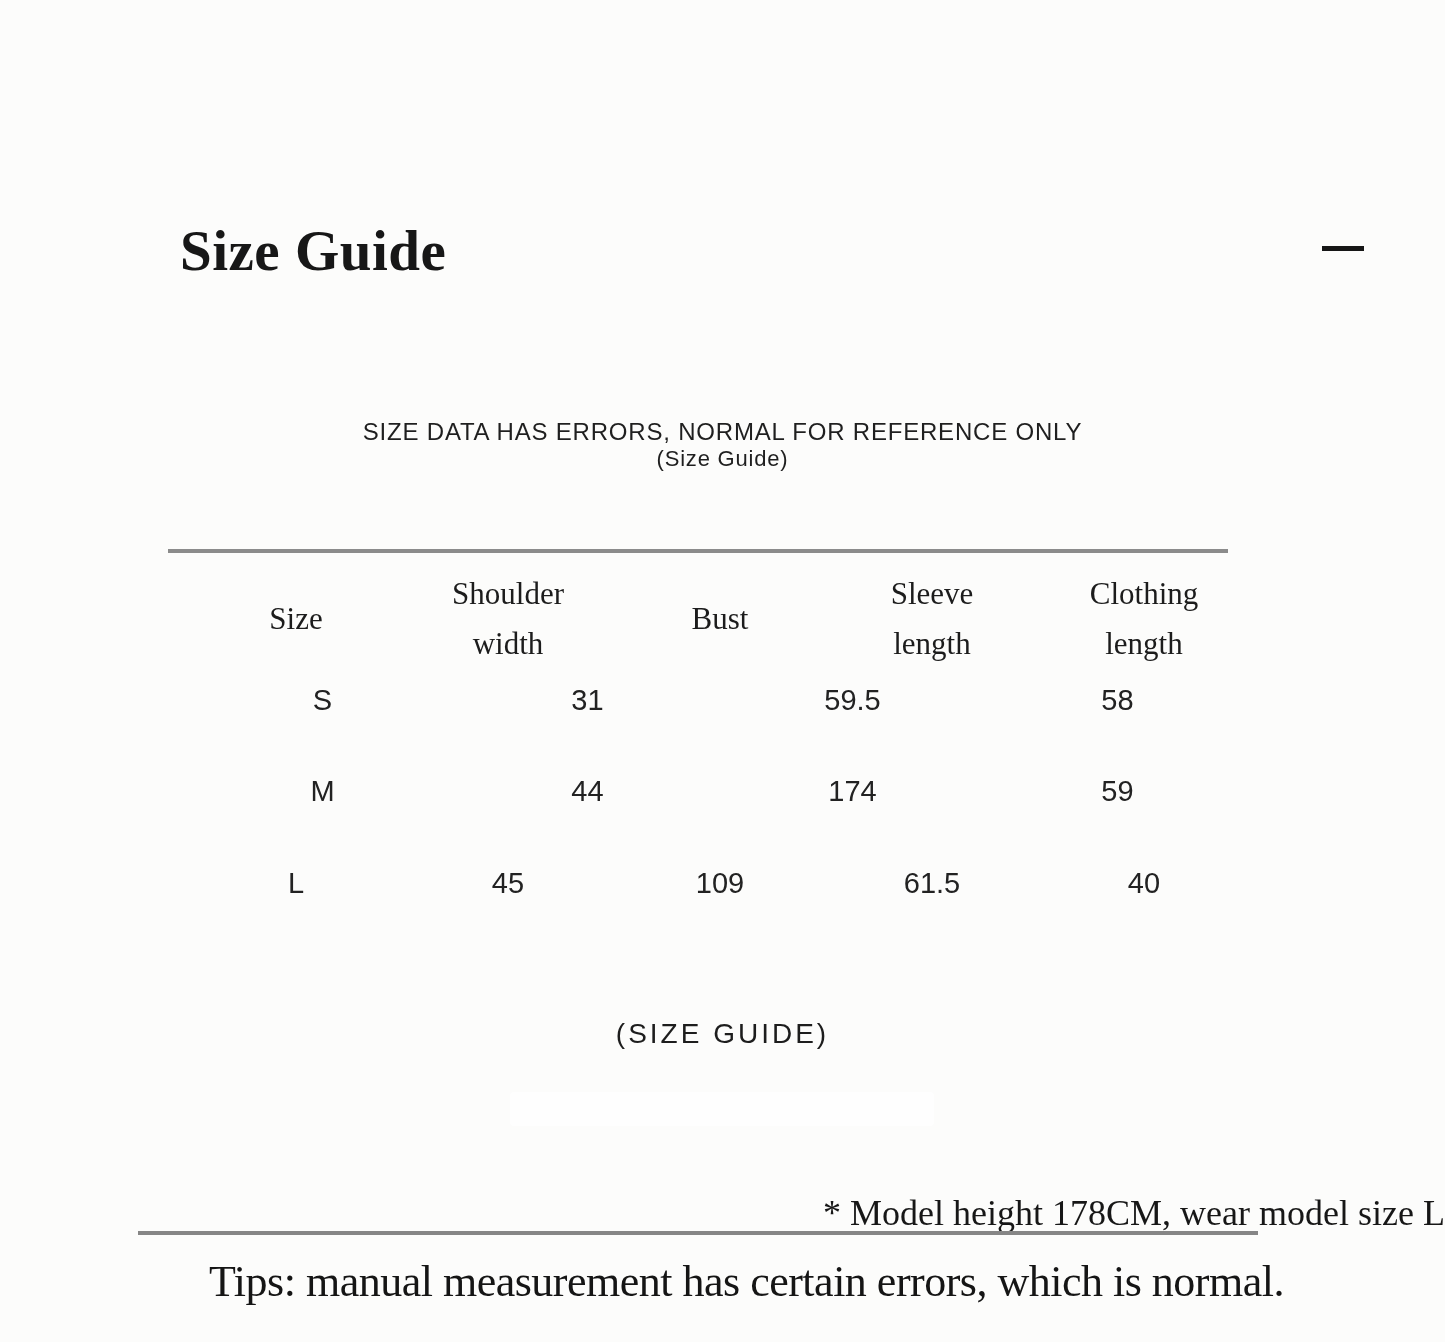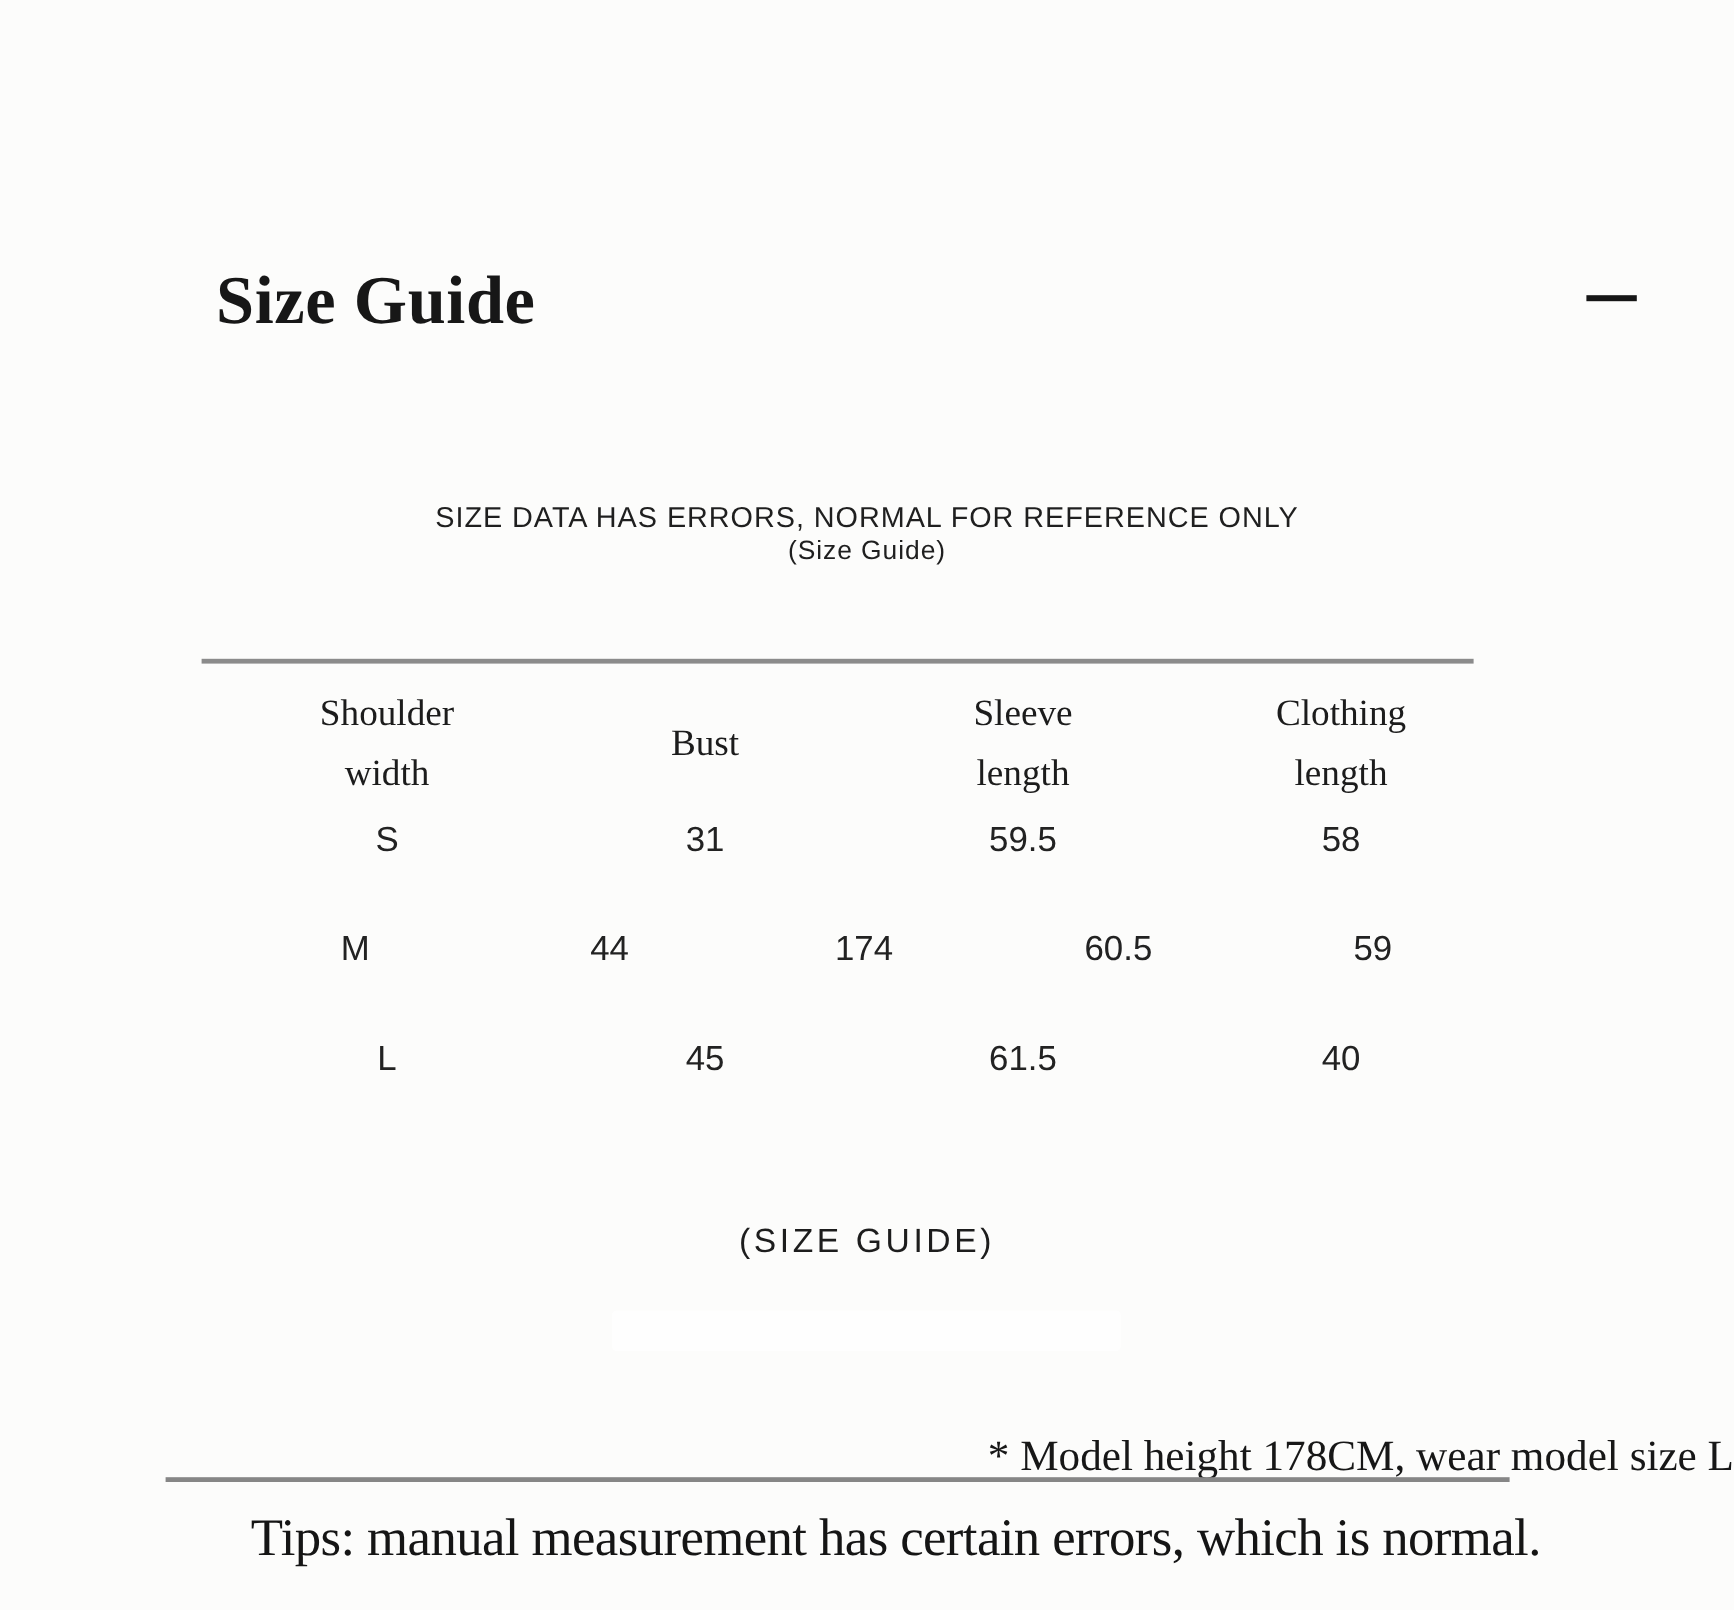--- a/index.html
+++ b/index.html
@@ -197,20 +197,23 @@
   </button>
 
   <div class="notice-line1">SIZE DATA HAS ERRORS, NORMAL FOR REFERENCE ONLY</div>
 
   <div class="notice-line2">(Size Guide)</div>
 
   <div class="table-topline"></div>
 
   <div class="thead-row">
     <div class="th">
+      <span>Size</span>
+    </div>
+    <div class="th">
       <span>Shoulder width</span>
     </div>
     <div class="th">
       <span>Bust</span>
     </div>
     <div class="th">
       <span>Sleeve length</span>
     </div>
     <div class="th">
       <span>Clothing length</span>
@@ -221,27 +224,27 @@
     <div class="td">S</div>
     <div class="td">31</div>
     <div class="td">59.5</div>
     <div class="td">58</div>
   </div>
 
   <div class="tbody-row row-m">
     <div class="td">M</div>
     <div class="td">44</div>
     <div class="td">174</div>
-    <div class="td">60.5</div>
     <div class="td">59</div>
   </div>
 
   <div class="tbody-row row-l">
     <div class="td">L</div>
     <div class="td">45</div>
+    <div class="td">109</div>
     <div class="td">61.5</div>
     <div class="td">40</div>
   </div>
 
   <div class="caption">(SIZE GUIDE)</div>
 
   <div class="faint-band"></div>
 
   <div class="model-note">* Model height 178CM, wear model size L</div>
 

